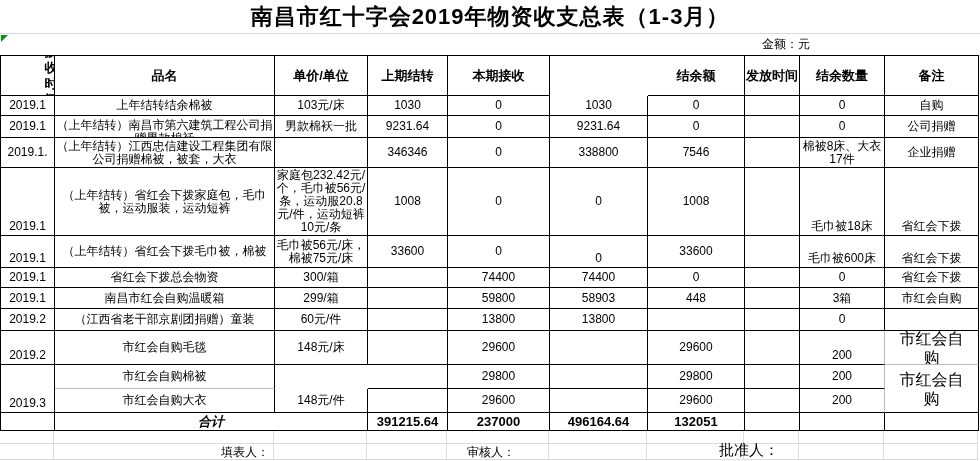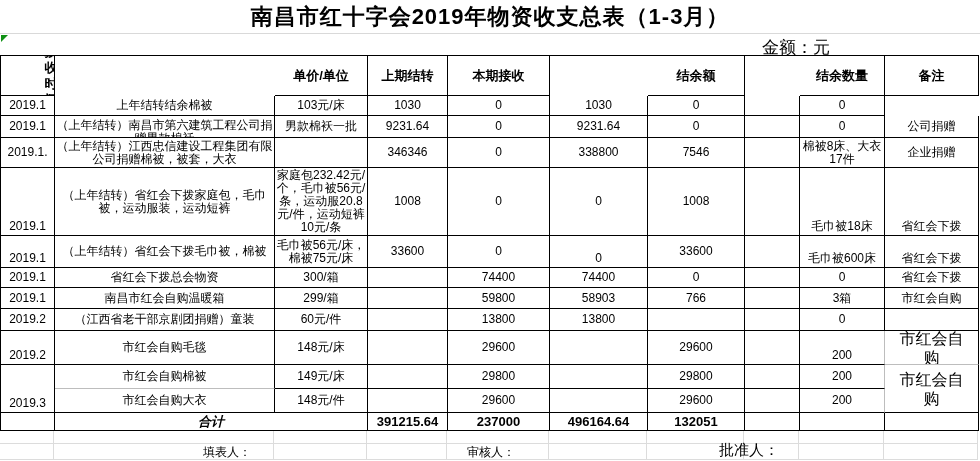--- a/index.html
+++ b/index.html
@@ -1,21 +1,21 @@
 <!DOCTYPE html>
 <html><head>
 <meta charset="utf-8">
 <style>
   html,body{margin:0;padding:0;background:#fff;}
   #sheet{position:relative;width:980px;height:461px;background:#fff;overflow:hidden;
          color:#000;font-family:"Liberation Sans","DejaVu Sans",sans-serif;}
   #title{position:absolute;top:2px;left:0;width:980px;text-align:center;
          font-size:22px;font-weight:bold;letter-spacing:1px;white-space:nowrap;}
   #titleline{position:absolute;top:33px;left:0;width:980px;height:1px;background:#d9d9d9;}
-  #unit{position:absolute;top:36px;left:762px;font-size:17px;}
+  #unit{position:absolute;top:36px;left:762px;font-size:12px;}
   #grid{position:absolute;top:55px;left:0;display:grid;
         grid-template-columns:54px 220px 93px 80px 102px 98px 97px 55px 85px 94px;
         grid-template-rows:40px 20px 22px 30px 68px 32px 20px 21px 22px 34px 24px 24px 18px;
         border-top:1px solid #000;border-left:1px solid #000;}
   .cell{border-right:1px solid #000;border-bottom:1px solid #000;box-sizing:border-box;
         display:flex;align-items:center;justify-content:center;text-align:center;
         font-size:12px;line-height:13px;padding:0 1px;overflow:hidden;position:relative;background:#fff;}
   .hdr{font-weight:bold;font-size:13px;line-height:16px;}
   .vb{align-items:flex-end;padding-bottom:2px;}
   .sum{font-weight:bold;font-size:13px;}
@@ -39,35 +39,38 @@
   <div id="title">南昌市红十字会2019年物资收支总表（1-3月）</div>
   <div id="titleline"></div>
   <div id="unit">金额：元</div>
 
   <div class="tri" style="left: 1px; top: 35px; border-top-color: rgb(15, 144, 20);"></div>
   <div class="tri" style="left: 450px; top: 414px; border-top-color: rgb(15, 144, 20);"></div>
   <div class="tri" style="left: 650px; top: 414px; border-top-color: rgb(15, 144, 20);"></div>
 
   <div id="grid">
       <div class="cell hdr" style="grid-area: 1 / 1 / span 1 / span 1; padding-left: 48px;">接收时间</div>
+      <div class="cell hdr" style="grid-area: 1 / 2 / span 1 / span 1;">品名</div>
       <div class="cell hdr" style="grid-area: 1 / 3 / span 1 / span 1;">单价/单位</div>
       <div class="cell hdr" style="grid-area: 1 / 4 / span 1 / span 1;">上期结转</div>
       <div class="cell hdr" style="grid-area: 1 / 5 / span 1 / span 1;">本期接收</div>
       <div class="cell hdr" style="grid-area: 1 / 7 / span 1 / span 1;">结余额</div>
+      <div class="cell hdr" style="grid-area: 1 / 8 / span 1 / span 1;">发放时间</div>
       <div class="cell hdr" style="grid-area: 1 / 9 / span 1 / span 1;">结余数量</div>
       <div class="cell hdr" style="grid-area: 1 / 10 / span 1 / span 1;">备注</div>
       <div class="cell" style="grid-area: 2 / 1 / span 1 / span 1;">2019.1</div>
       <div class="cell" style="grid-area: 2 / 2 / span 1 / span 1;">上年结转结余棉被</div>
       <div class="cell" style="grid-area: 2 / 3 / span 1 / span 1;">103元/床</div>
       <div class="cell" style="grid-area: 2 / 4 / span 1 / span 1;">1030</div>
       <div class="cell" style="grid-area: 2 / 5 / span 1 / span 1;">0</div>
       <div class="cell" style="grid-area: 2 / 6 / span 1 / span 1;">1030</div>
       <div class="cell" style="grid-area: 2 / 7 / span 1 / span 1;">0</div>
       <div class="cell" style="grid-area: 2 / 8 / span 1 / span 1;"></div>
       <div class="cell" style="grid-area: 2 / 9 / span 1 / span 1;">0</div>
+      <div class="cell" style="grid-area: 2 / 10 / span 1 / span 1;">自购</div>
       <div class="cell" style="grid-area: 3 / 1 / span 1 / span 1;">2019.1</div>
       <div class="cell clip2" style="grid-area: 3 / 2 / span 1 / span 1;">（上年结转）南昌市第六建筑工程公司捐赠男款棉袄</div>
       <div class="cell" style="grid-area: 3 / 3 / span 1 / span 1;">男款棉袄一批</div>
       <div class="cell" style="grid-area: 3 / 4 / span 1 / span 1;">9231.64</div>
       <div class="cell" style="grid-area: 3 / 5 / span 1 / span 1;">0</div>
       <div class="cell" style="grid-area: 3 / 6 / span 1 / span 1;">9231.64</div>
       <div class="cell" style="grid-area: 3 / 7 / span 1 / span 1;">0</div>
       <div class="cell" style="grid-area: 3 / 8 / span 1 / span 1;"></div>
       <div class="cell" style="grid-area: 3 / 9 / span 1 / span 1;">0</div>
       <div class="cell" style="grid-area: 3 / 10 / span 1 / span 1;">公司捐赠</div>
@@ -110,21 +113,21 @@
       <div class="cell" style="grid-area: 7 / 7 / span 1 / span 1;">0</div>
       <div class="cell" style="grid-area: 7 / 8 / span 1 / span 1;"></div>
       <div class="cell" style="grid-area: 7 / 9 / span 1 / span 1;">0</div>
       <div class="cell" style="grid-area: 7 / 10 / span 1 / span 1;">省红会下拨</div>
       <div class="cell" style="grid-area: 8 / 1 / span 1 / span 1;">2019.1</div>
       <div class="cell" style="grid-area: 8 / 2 / span 1 / span 1;">南昌市红会自购温暖箱</div>
       <div class="cell" style="grid-area: 8 / 3 / span 1 / span 1;">299/箱</div>
       <div class="cell" style="grid-area: 8 / 4 / span 1 / span 1;"></div>
       <div class="cell" style="grid-area: 8 / 5 / span 1 / span 1;">59800</div>
       <div class="cell" style="grid-area: 8 / 6 / span 1 / span 1;">58903</div>
-      <div class="cell" style="grid-area: 8 / 7 / span 1 / span 1;">766</div>
+      <div class="cell" style="grid-area: 8 / 7 / span 1 / span 1;">448</div>
       <div class="cell" style="grid-area: 8 / 8 / span 1 / span 1;"></div>
       <div class="cell" style="grid-area: 8 / 9 / span 1 / span 1;">3箱</div>
       <div class="cell" style="grid-area: 8 / 10 / span 1 / span 1;">市红会自购</div>
       <div class="cell" style="grid-area: 9 / 1 / span 1 / span 1;">2019.2</div>
       <div class="cell" style="grid-area: 9 / 2 / span 1 / span 1;">（江西省老干部京剧团捐赠）童装</div>
       <div class="cell" style="grid-area: 9 / 3 / span 1 / span 1;">60元/件</div>
       <div class="cell" style="grid-area: 9 / 4 / span 1 / span 1;"></div>
       <div class="cell" style="grid-area: 9 / 5 / span 1 / span 1;">13800</div>
       <div class="cell" style="grid-area: 9 / 6 / span 1 / span 1;">13800</div>
       <div class="cell" style="grid-area: 9 / 7 / span 1 / span 1;"></div>
@@ -136,21 +139,20 @@
       <div class="cell" style="grid-area: 10 / 3 / span 1 / span 1;">148元/床</div>
       <div class="cell" style="grid-area: 10 / 4 / span 1 / span 1;"></div>
       <div class="cell" style="grid-area: 10 / 5 / span 1 / span 1;">29600</div>
       <div class="cell" style="grid-area: 10 / 6 / span 1 / span 1;"></div>
       <div class="cell" style="grid-area: 10 / 7 / span 1 / span 1;">29600</div>
       <div class="cell" style="grid-area: 10 / 8 / span 1 / span 1;"></div>
       <div class="cell vb brl" style="grid-area: 10 / 9 / span 1 / span 1;">200</div>
       <div class="cell big bbl" style="grid-area: 10 / 10 / span 1 / span 1;">市红会自购</div>
       <div class="cell vb" style="grid-area: 11 / 1 / span 2 / span 1;">2019.3</div>
       <div class="cell bbl" style="grid-area: 11 / 2 / span 1 / span 1;">市红会自购棉被</div>
-      <div class="cell" style="grid-area: 11 / 3 / span 1 / span 1;">149元/床</div>
       <div class="cell" style="grid-area: 11 / 4 / span 1 / span 1;"></div>
       <div class="cell" style="grid-area: 11 / 5 / span 1 / span 1;">29800</div>
       <div class="cell" style="grid-area: 11 / 6 / span 1 / span 1;"></div>
       <div class="cell" style="grid-area: 11 / 7 / span 1 / span 1;">29800</div>
       <div class="cell" style="grid-area: 11 / 8 / span 1 / span 1;"></div>
       <div class="cell brl" style="grid-area: 11 / 9 / span 1 / span 1;">200</div>
       <div class="cell big" style="grid-area: 11 / 10 / span 2 / span 1;">市红会自购</div>
       <div class="cell" style="grid-area: 12 / 2 / span 1 / span 1;">市红会自购大衣</div>
       <div class="cell" style="grid-area: 12 / 3 / span 1 / span 1;">148元/件</div>
       <div class="cell" style="grid-area: 12 / 4 / span 1 / span 1;"></div>
@@ -185,16 +187,16 @@
       <div class="fcell"></div>
       <div class="fcell"></div>
       <div class="fcell"></div>
       <div class="fcell"></div>
       <div class="fcell"></div>
       <div class="fcell"></div>
       <div class="fcell"></div>
       <div class="fcell"></div>
       <div class="fcell"></div>
     </div>
-  <div class="flabel" style="left:203px;top:444px;">填表人：</div>
+  <div class="flabel" style="left:221px;top:444px;">填表人：</div>
   <div class="flabel" style="left:467px;top:444px;">审核人：</div>
   <div class="flabel" id="approver" style="left:719px;top:441px;">批准人：</div>
 </div>
 
 </body></html>

